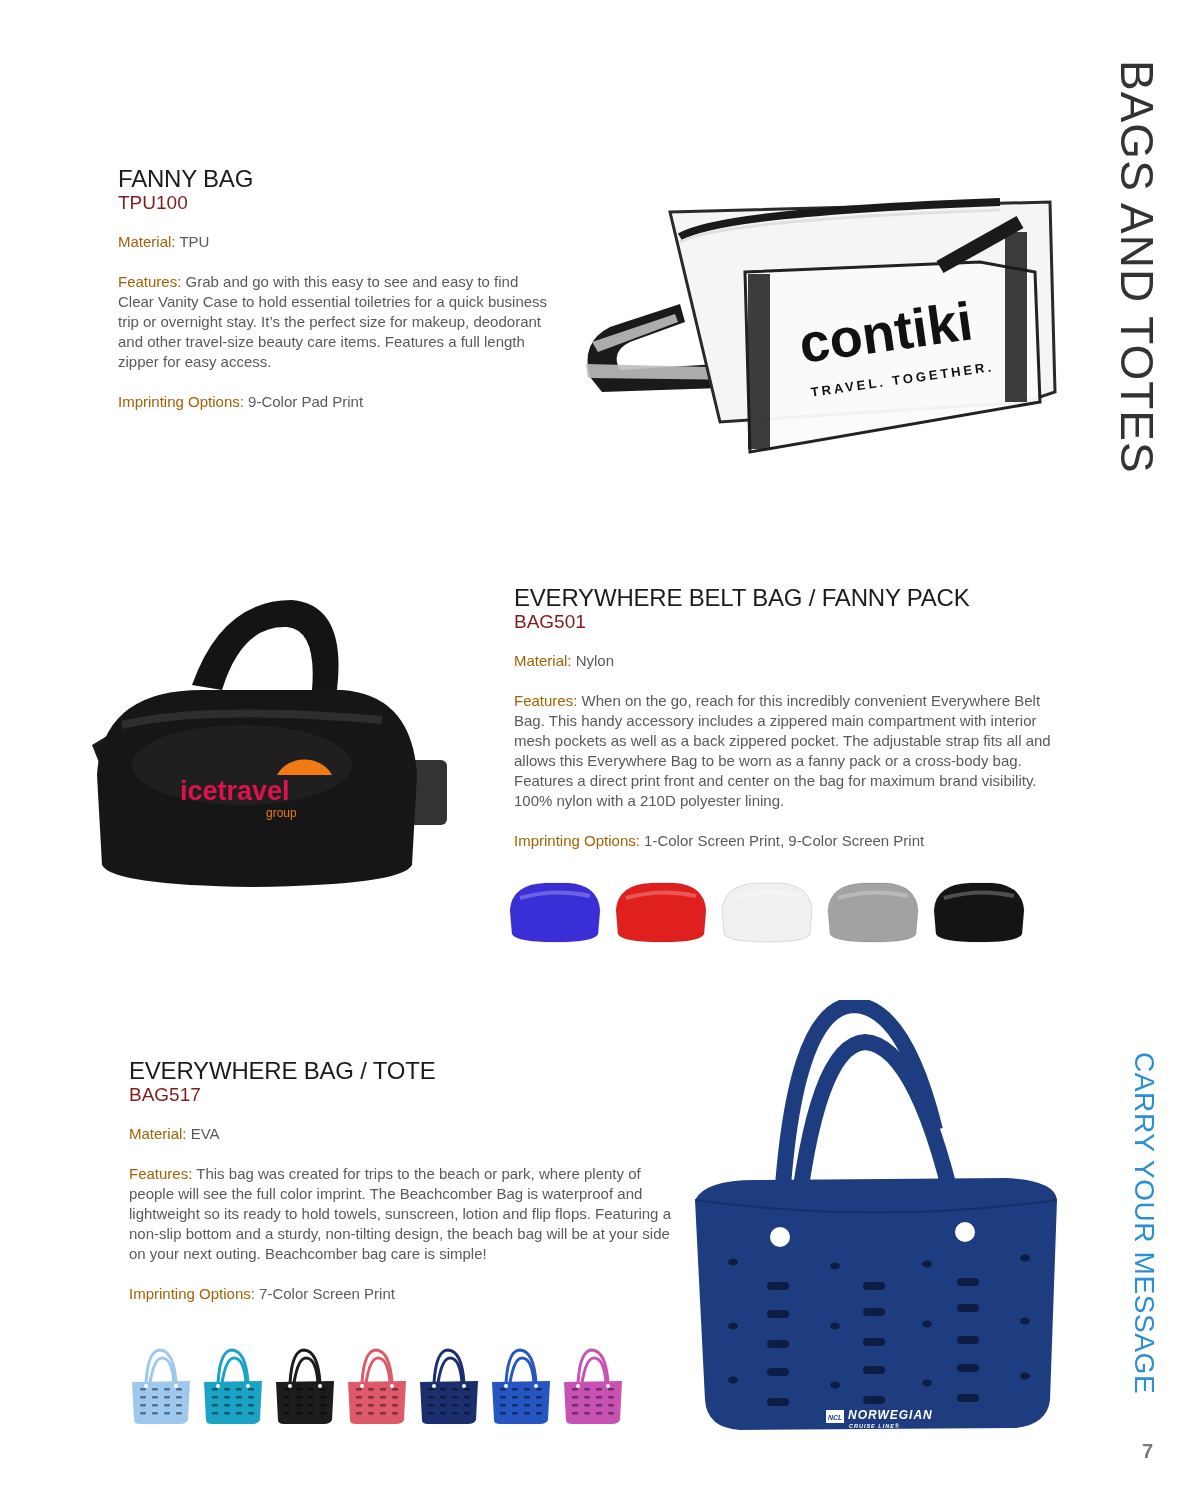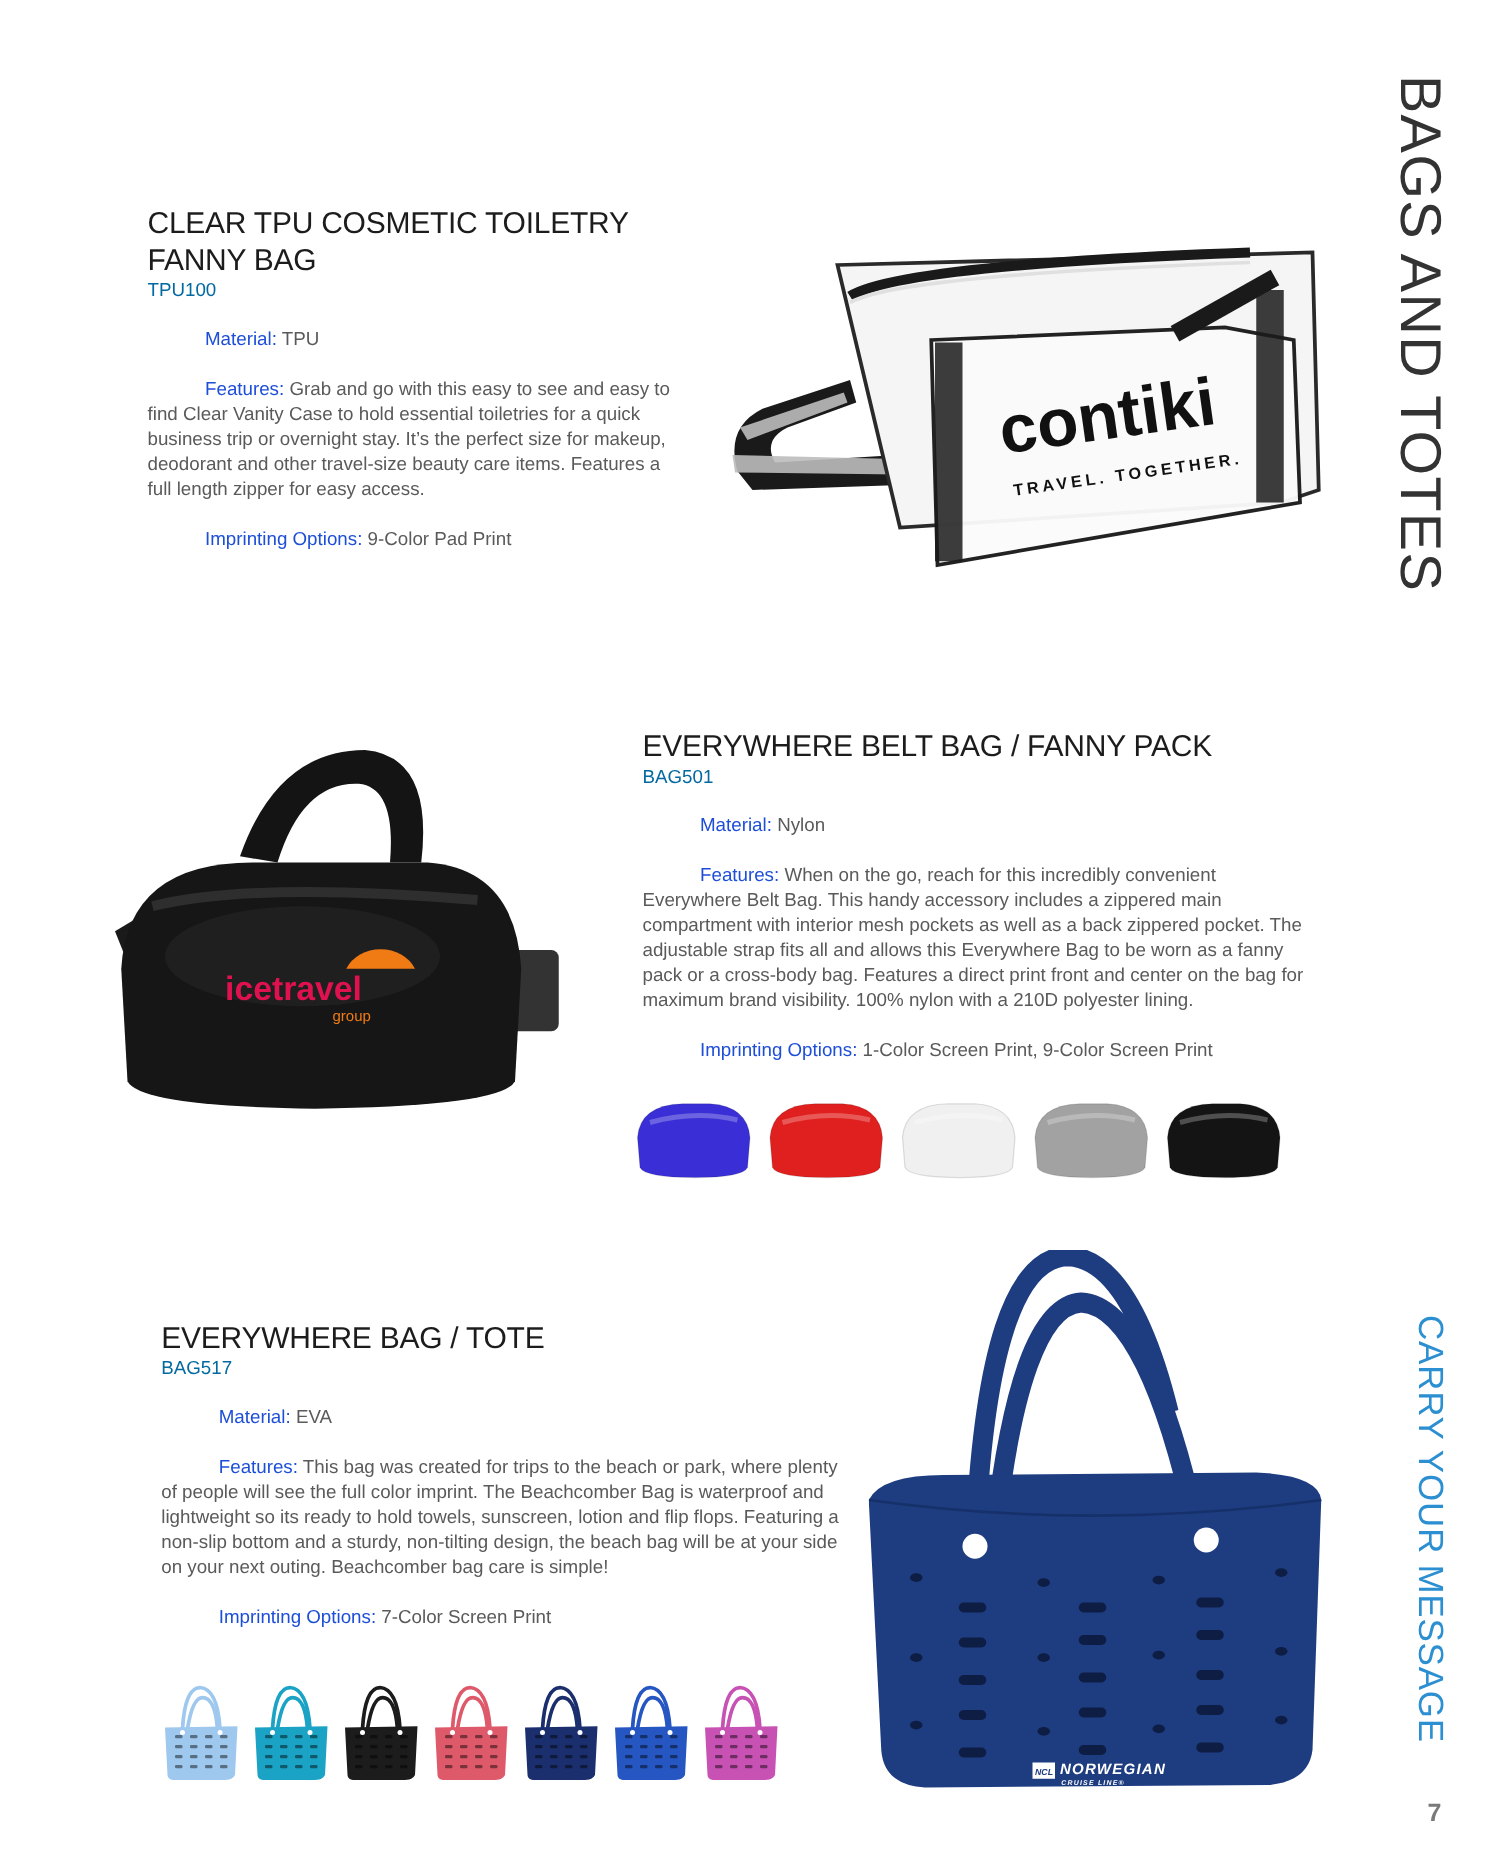--- a/index.html
+++ b/index.html
@@ -1,43 +1,42 @@
 <!DOCTYPE html>
 <html><head>
 <meta charset="utf-8">
 <style>
   * { box-sizing: border-box; margin: 0; padding: 0; }
   html, body { width: 1200px; height: 1500px; background: #ffffff; overflow: hidden; }
   body { position: relative; font-family: "Liberation Sans", "DejaVu Sans", sans-serif; color: #4a4a4a; }
 
   .product { position: absolute; }
   .p-title { font-size: 24px; line-height: 30px; color: #1c1c1c; font-weight: normal; letter-spacing: -0.2px; }
-  .p-sku { font-size: 15px; line-height: 18px; color: #0369a1; }
+  .p-sku { font-size: 19px; line-height: 18px; color: #7f1d1d; }
   .p-para { font-size: 15px; line-height: 20px; color: #5a5a5a; margin-top: 20px; }
-  .p-label { color: #1d4ed8; margin-left: 46px; }
+  .p-label { color: #a16207; }
 
   .side-title { position: absolute; writing-mode: vertical-rl; font-size: 46px; letter-spacing: 1px; color: #333333; font-weight: normal; white-space: nowrap; }
   .side-title.accent { color: #2b8fd1; font-size: 28px; letter-spacing: 0.6px; }
   .page-num { position: absolute; font-size: 20px; font-weight: bold; color: #7a7a7a; }
 
   
   .img { position: absolute; }
   .swatches { position: absolute; display: flex; }
   .swatch { position: relative; }
 </style>
 </head>
 <body>
 
 <div class="side-title" style="left:1110px; top:60px;">BAGS AND TOTES</div>
 <div class="side-title accent" style="left:1128px; top:1052px;">CARRY YOUR MESSAGE</div>
 <div class="page-num" style="left:1142px; top:1440px;">7</div>
 
 <div class="product" style="left:118px; top:164px; width:430px;">
   <div class="p-title">
-    <div>CLEAR TPU COSMETIC TOILETRY</div>
     <div>FANNY BAG</div>
   </div>
   <div class="p-sku">TPU100</div>
   <div class="p-para">
     <span class="p-label">Material:</span>
     <span>TPU</span>
   </div>
   <div class="p-para">
     <span class="p-label">Features:</span>
     <span>Grab and go with this easy to see and easy to find Clear Vanity Case to hold essential toiletries for a quick business trip or overnight stay. It’s the perfect size for makeup, deodorant and other travel-size beauty care items. Features a full length zipper for easy access.</span>

